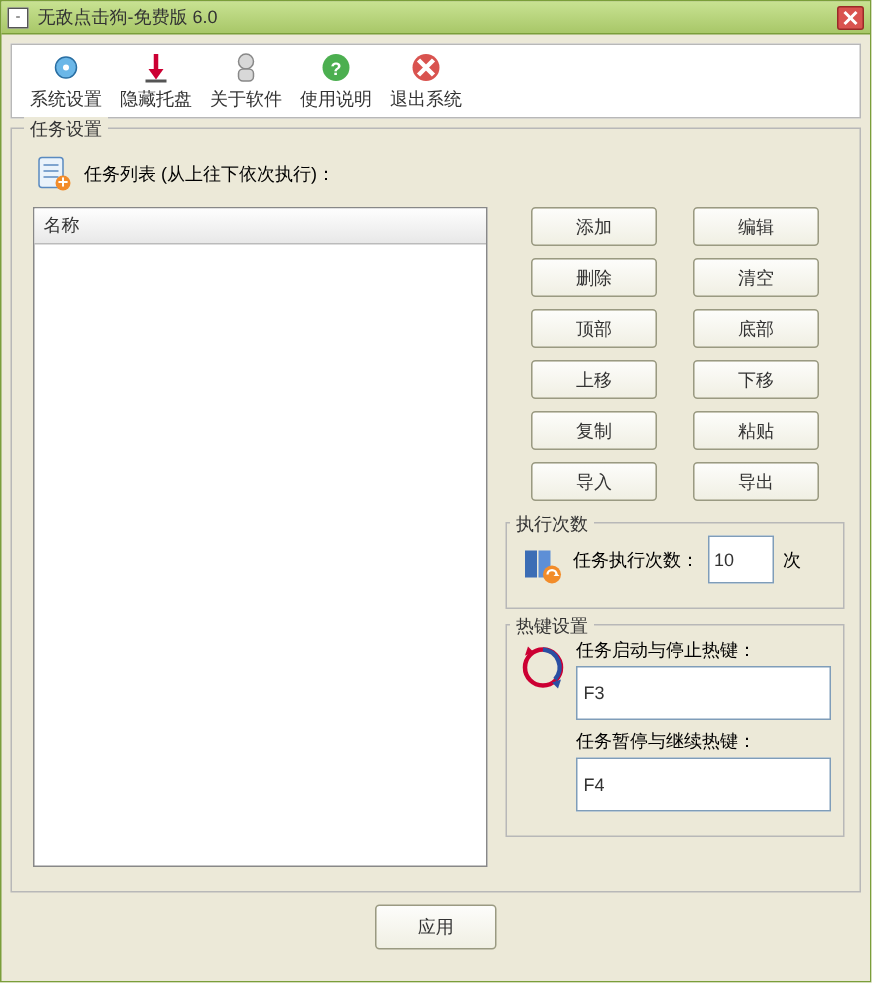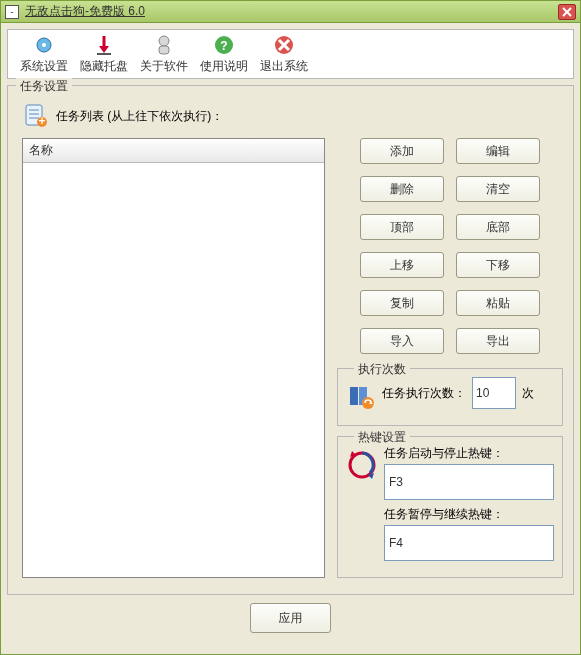--- a/index.html
+++ b/index.html
@@ -5,48 +5,48 @@
   * { box-sizing: border-box; font-family: "SimSun", "Microsoft YaHei", sans-serif; font-size: 12px; }
   body { margin: 0; padding: 0; background: #fff; width: 581px; height: 655px; overflow: hidden; }
   .window { width: 581px; height: 655px; border: 1px solid #7a9e3a; background: #ece9d8; }
   .titlebar {
     background: linear-gradient(to bottom, #c8e292, #a8c768);
     height: 22px; display: flex; align-items: center; padding: 0 4px;
     border-bottom: 1px solid #7a9e3a;
   }
   .titlebar .sysicon { width: 14px; height: 14px; border: 1px solid #555; background: #fff; margin-right: 6px;
     display: flex; align-items: center; justify-content: center; font-size: 10px; color: #555; }
-  .titlebar .title { flex: 1; color: #333; text-decoration: underline; }
+  .titlebar .title { flex: 1; color: #333; }
   .titlebar .close {
     width: 18px; height: 16px; background: #d9534f; color: #fff; border: 1px solid #9a2a27;
     display: flex; align-items: center; justify-content: center; font-weight: bold; border-radius: 2px; cursor: pointer;
   }
   .toolbar {
     margin: 6px; background: #fff; border: 1px solid #b8b8b8; height: 50px;
     display: flex; align-items: center; padding: 0 6px;
   }
   .tbtn { display: flex; flex-direction: column; align-items: center; margin: 0 6px; width: 48px; cursor: pointer; }
   .tbtn .ico { width: 22px; height: 22px; margin-bottom: 2px; display: flex; align-items: center; justify-content: center; }
   .tbtn .lbl { color: #333; }
   .groupbox { border: 1px solid #b8b8b8; margin: 0 6px 6px 6px; position: relative; padding: 10px; background: #ece9d8; }
   .groupbox .legend { position: absolute; top: -8px; left: 8px; background: #ece9d8; padding: 0 4px; color: #333; }
   .main-group { height: 510px; }
   .task-header { display: flex; align-items: center; margin: 6px 0 8px 4px; }
   .task-header .ico { width: 28px; height: 28px; margin-right: 6px; }
   .content-row { display: flex; }
   .listbox { width: 328px; height: 440px; background: #fff; border: 1px solid #888; margin-left: 4px; }
   .listbox .colhead { background: linear-gradient(#fefefe,#e8e8e8); border-bottom: 1px solid #bbb; padding: 3px 6px; color: #333; }
   .right-col { flex: 1; margin-left: 12px; display: flex; flex-direction: column; }
-  .btn-grid { display: grid; grid-template-columns: 84px 84px; column-gap: 24px; row-gap: 8px; margin-bottom: 10px; justify-content: center; gap: 12px; }
+  .btn-grid { display: grid; grid-template-columns: 84px 84px; column-gap: 24px; row-gap: 8px; margin-bottom: 10px; justify-content: center; }
   .wbtn {
     height: 26px; background: linear-gradient(#fdfdfb,#f0efe3); border: 1px solid #9a9a82;
     border-radius: 3px; display: flex; align-items: center; justify-content: center; cursor: pointer; color: #333;
   }
   .sub-group { border: 1px solid #b8b8b8; padding: 8px 8px 10px 8px; margin-top: 4px; position: relative; }
-  .sub-group .legend { position: absolute; top: -8px; left: 16px; background: #ece9d8; padding: 0 4px; }
+  .sub-group .legend { position: absolute; top: -8px; left: 2px; background: #ece9d8; padding: 0 4px; }
   .exec-row { display: flex; align-items: center; }
   .exec-row .ico { width: 30px; height: 30px; margin-right: 6px; }
   .exec-right { flex: 1; }
   .exec-line1 { display: flex; align-items: center; margin-bottom: 6px; }
   .numbox { width: 44px; height: 32px; border: 1px solid #7f9db9; background: #fff; margin: 0 6px; padding: 1px 3px; color: #333; }
   .chk { width: 12px; height: 12px; border: 1px solid #7f9db9; background: #fff; margin: 0 4px 0 28px; display: inline-block; vertical-align: middle; }
   .hotkey-row { display: flex; align-items: flex-start; }
   .hotkey-row .ico { width: 32px; height: 32px; margin-right: 6px; margin-top: 4px; }
   .hotkey-fields { flex: 1; }
   .hk-label { margin-bottom: 2px; }

